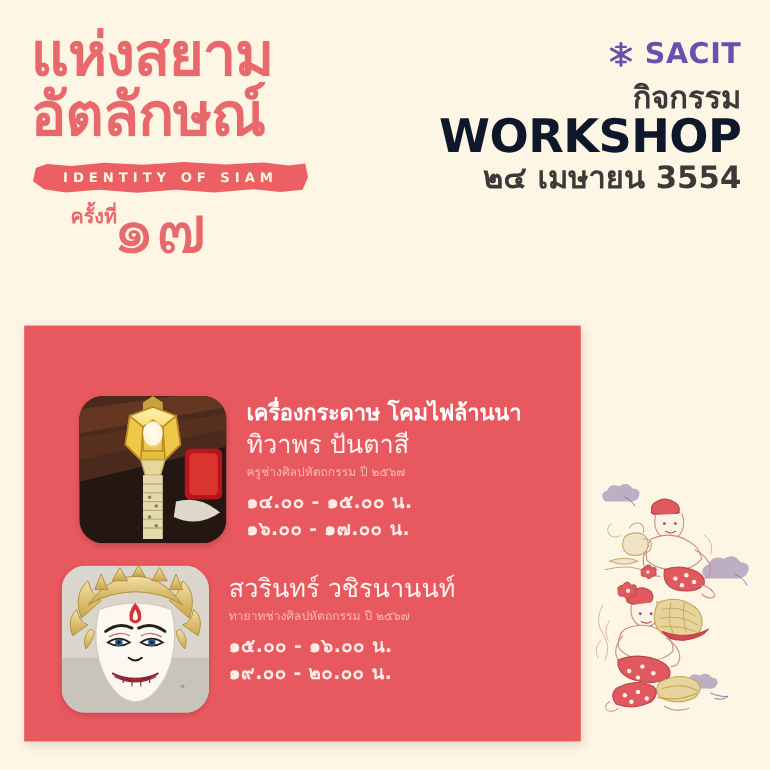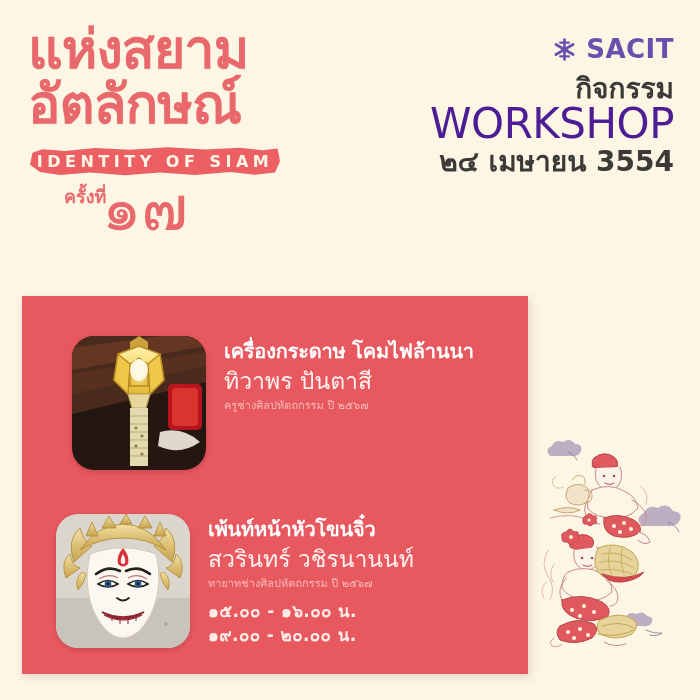--- a/index.html
+++ b/index.html
@@ -35,21 +35,21 @@
     clip-path: polygon(
       1% 22%, 5% 10%, 14% 16%, 26% 6%, 40% 12%, 55% 4%, 70% 11%,
       84% 5%, 93% 14%, 99% 8%, 100% 50%, 98% 88%, 90% 95%, 80% 86%,
       66% 96%, 52% 88%, 38% 97%, 24% 88%, 12% 96%, 4% 86%, 0% 62%
     );
   }
   .banner .btxt {
     position:absolute; inset:0;
     display:flex; align-items:center; justify-content:center;
     color:#FDF6E4;
-    font-size:16px;
+    font-size:12px;
     font-weight:bold;
     letter-spacing:4.5px;
   }
 
   .edition {
     margin:6px 0 0 60px;
     position:relative; height:62px;
   }
   .edition .kr {
     position:absolute; left:4px; top:0;
@@ -70,39 +70,39 @@
   }
   .sacit-mark { width:25px; height:25px; display:block; }
   .sacit-word {
     color:#6B4FAF; font-size:26px; font-weight:bold; letter-spacing:0.5px;
   }
   .kijakam {
     margin-top:10px;
     color:#3B3A38; font-size:28px; font-weight:600; line-height:1.05;
   }
   .workshop {
-    color:#4c1d95; font-size:42px; font-weight:normal;
+    color:#0f172a; font-size:42px; font-weight:bold;
     letter-spacing:-0.5px; line-height:1.05; margin-top:-1px;
   }
   .wdate {
     color:#3B3A38; font-size:28px; font-weight:600;
     line-height:1.1; margin-top:1px;
   }
 
   
   #card {
     position:absolute;
     left:22px; top:296px;
     width:506px; height:378px;
     background:#E8585F;
     box-shadow:2px 3px 9px rgba(120,60,60,0.18);
   }
 
   .ws-row { position:absolute; left:34px; display:flex; gap:18px; }
-  .ws-row.r1 { top:40px;padding-left:16px; }
+  .ws-row.r1 { top:64px;padding-left:16px; }
   .ws-row.r2 { top:218px; }
 
   .thumb {
     width:134px; height:134px;
     border-radius:22px;
     overflow:hidden;
     flex:0 0 auto;
     box-shadow:0 2px 5px rgba(100,30,35,0.25);
   }
   .thumb svg { display:block; width:100%; height:100%; }
@@ -217,20 +217,24 @@
             <circle cx="64" cy="110" r="1.6"></circle>
               <circle cx="70" cy="118" r="1.6"></circle>
           </g>
         </g>
       </svg>
     </div>
     <div class="ws-info">
       <div class="ws-title">เครื่องกระดาษ โคมไฟล้านนา</div>
       <div class="ws-artist">ทิวาพร ปันตาสี</div>
       <div class="ws-cred">ครูช่างศิลปหัตถกรรม ปี ๒๕๖๗</div>
+      <div class="ws-times">
+        <div class="ws-time">๑๔.๐๐ - ๑๕.๐๐ น.</div>
+        <div class="ws-time">๑๖.๐๐ - ๑๗.๐๐ น.</div>
+      </div>
     </div>
   </div>
 
   <div class="ws-row r2">
     <div class="thumb">
       <svg viewBox="0 0 134 134" xmlns="http://www.w3.org/2000/svg">
         <defs>
           <linearGradient id="goldG" x1="0" y1="0" x2="0" y2="1">
             <stop offset="0%" stop-color="#F3E0A4"></stop>
             <stop offset="100%" stop-color="#C8A34C"></stop>
@@ -273,21 +277,20 @@
           <line x1="80" y1="102" x2="80" y2="107"></line>
         </g>
         <g fill="url(#goldG)" stroke="#B2903E" stroke-width="0.8">
           <path d="M26 58 q-8 8 -4 18 q6 -6 8 -16 Z"></path>
           <path d="M108 58 q8 8 4 18 q-6 -6 -8 -16 Z"></path>
         </g>
         <circle cx="110" cy="110" r="1.8" fill="#A8A096"></circle>
       </svg>
     </div>
     <div class="ws-info">
-      <div class="ws-title">เพ้นท์หน้าหัวโขนจิ๋ว</div>
       <div class="ws-artist">สวรินทร์ วชิรนานนท์</div>
       <div class="ws-cred">ทายาทช่างศิลปหัตถกรรม ปี ๒๕๖๗</div>
       <div class="ws-times">
         <div class="ws-time">๑๕.๐๐ - ๑๖.๐๐ น.</div>
         <div class="ws-time">๑๙.๐๐ - ๒๐.๐๐ น.</div>
       </div>
     </div>
   </div>
 </div>
 

